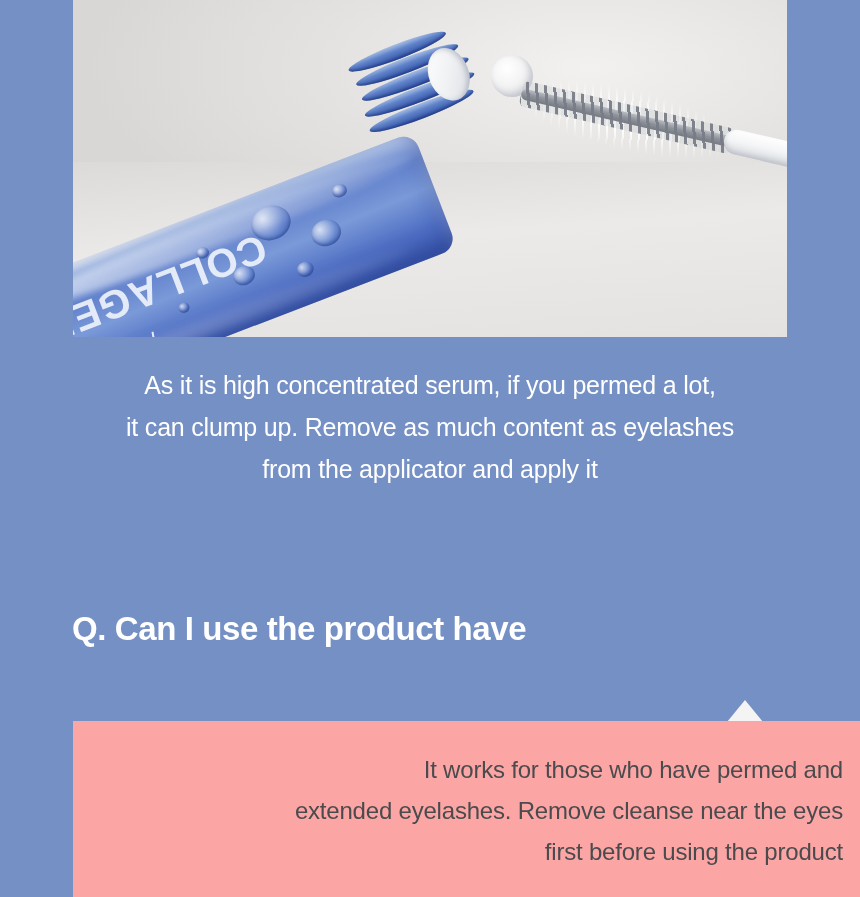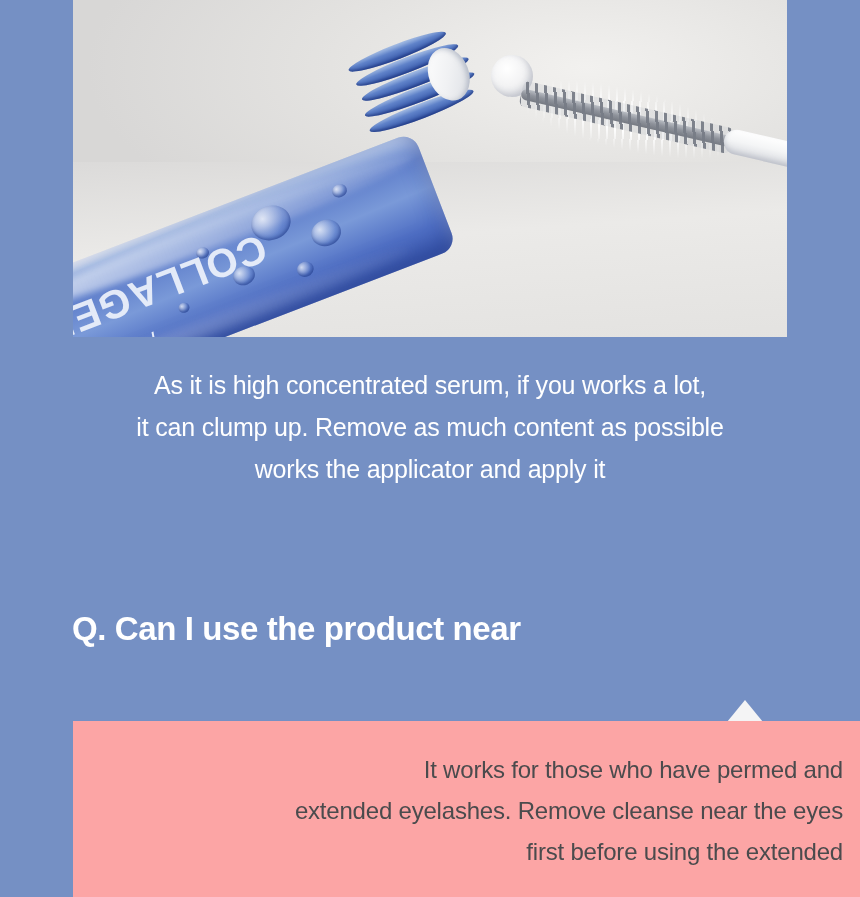--- a/index.html
+++ b/index.html
@@ -338,31 +338,31 @@
 
     <div class="wand">
       <div class="bristles"></div>
       <div class="brush-core"></div>
       <div class="brush-spiral"></div>
       <div class="wand-stem"></div>
     </div>
   </div>
 
   <div class="caption">
-    <div>As it is high concentrated serum, if you works a lot,</div>
-    <div>it can clump up. Remove as much content as possible</div>
-    <div>works the applicator and apply it</div>
+    <div>As it is high concentrated serum, if you permed a lot,</div>
+    <div>it can clump up. Remove as much content as eyelashes</div>
+    <div>from the applicator and apply it</div>
   </div>
 
   <div class="question">
-    <span class="q-line">Q. Can I use the product near</span>
+    <span class="q-line">Q. Can I use the product have</span>
   </div>
 
   <div class="answer-pointer"></div>
   <div class="answer-panel">
     <div class="answer-text">
       <div>It works for those who have permed and</div>
       <div>extended eyelashes. Remove cleanse near the eyes</div>
-      <div>first before using the extended</div>
+      <div>first before using the product</div>
     </div>
   </div>
 
 </div>
 
 </body></html>

